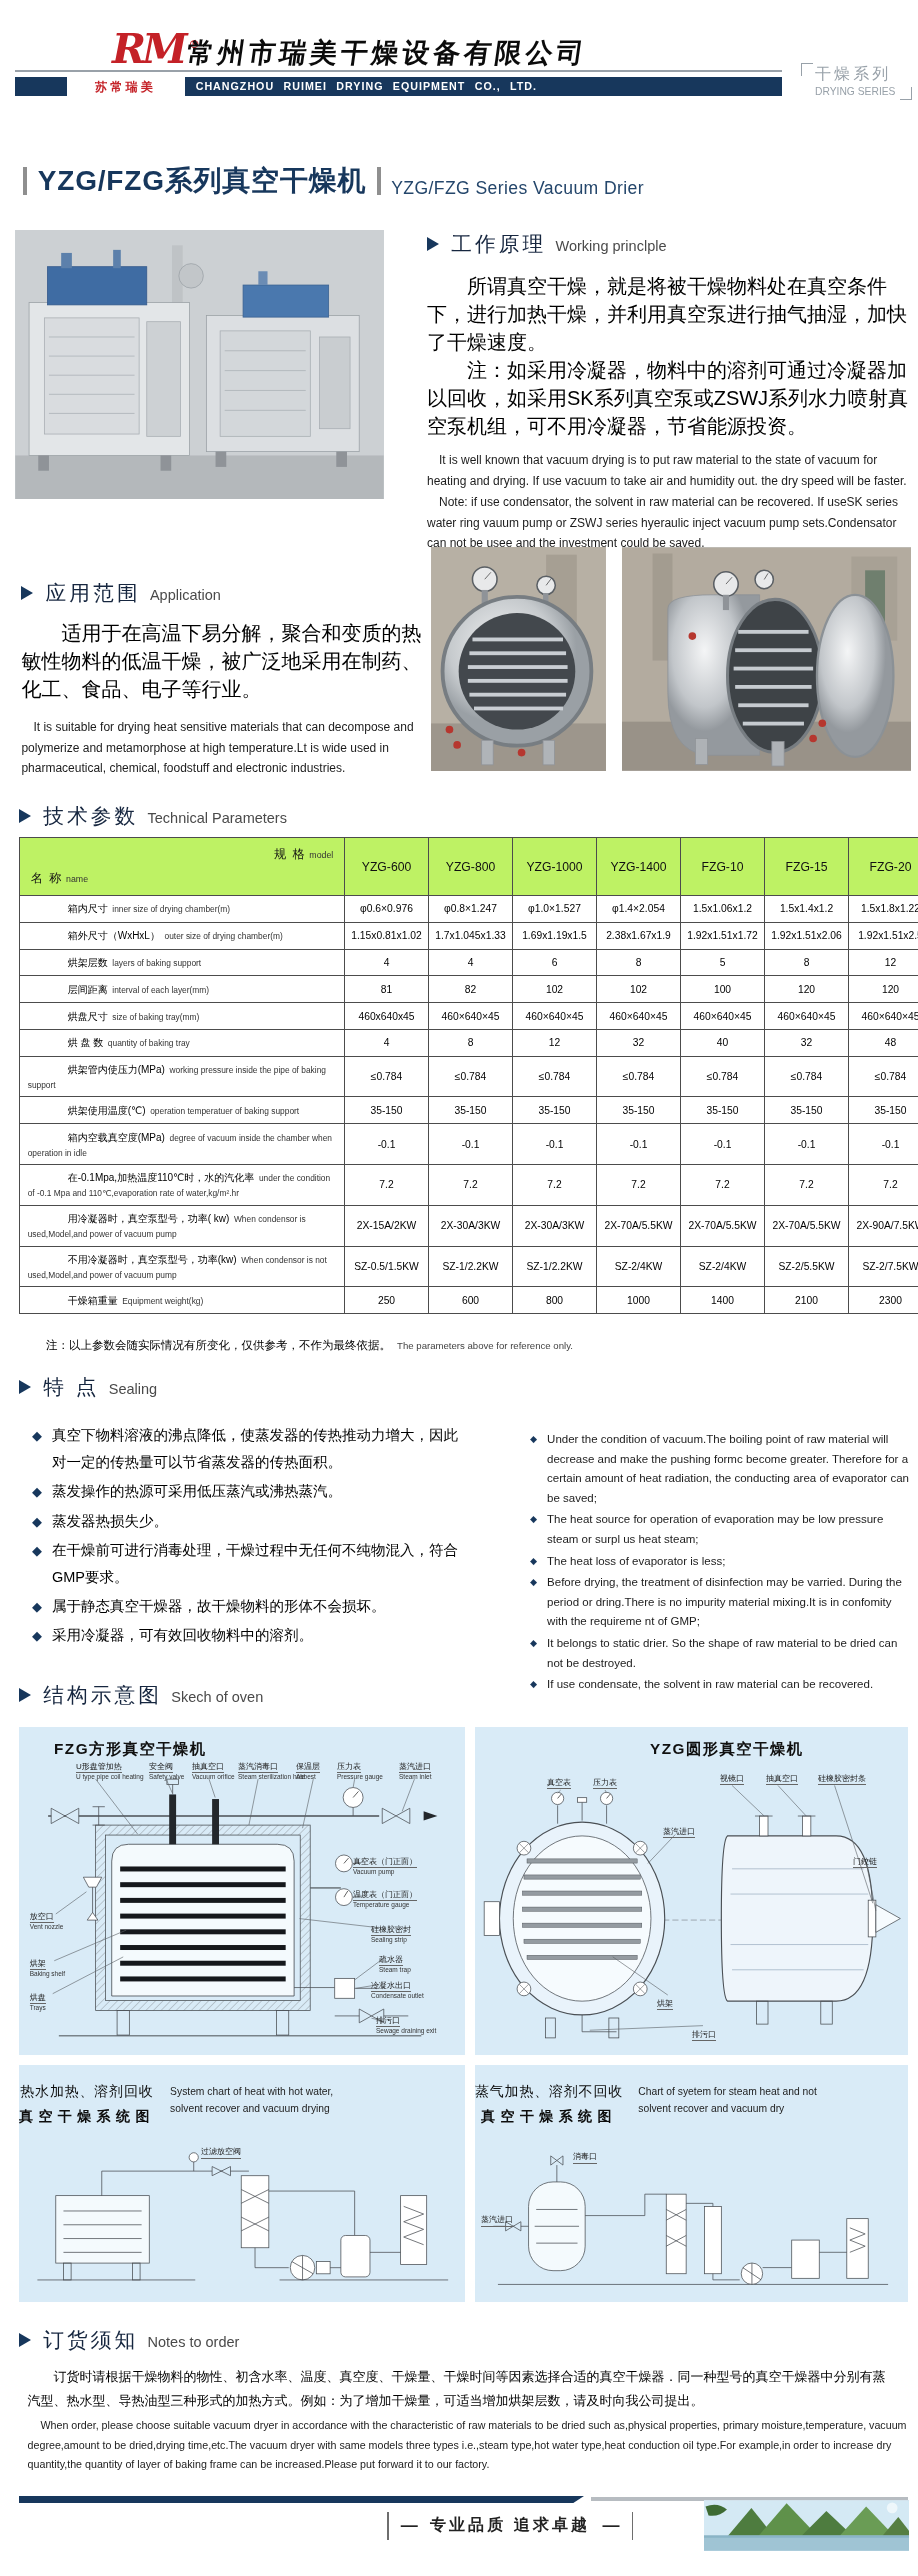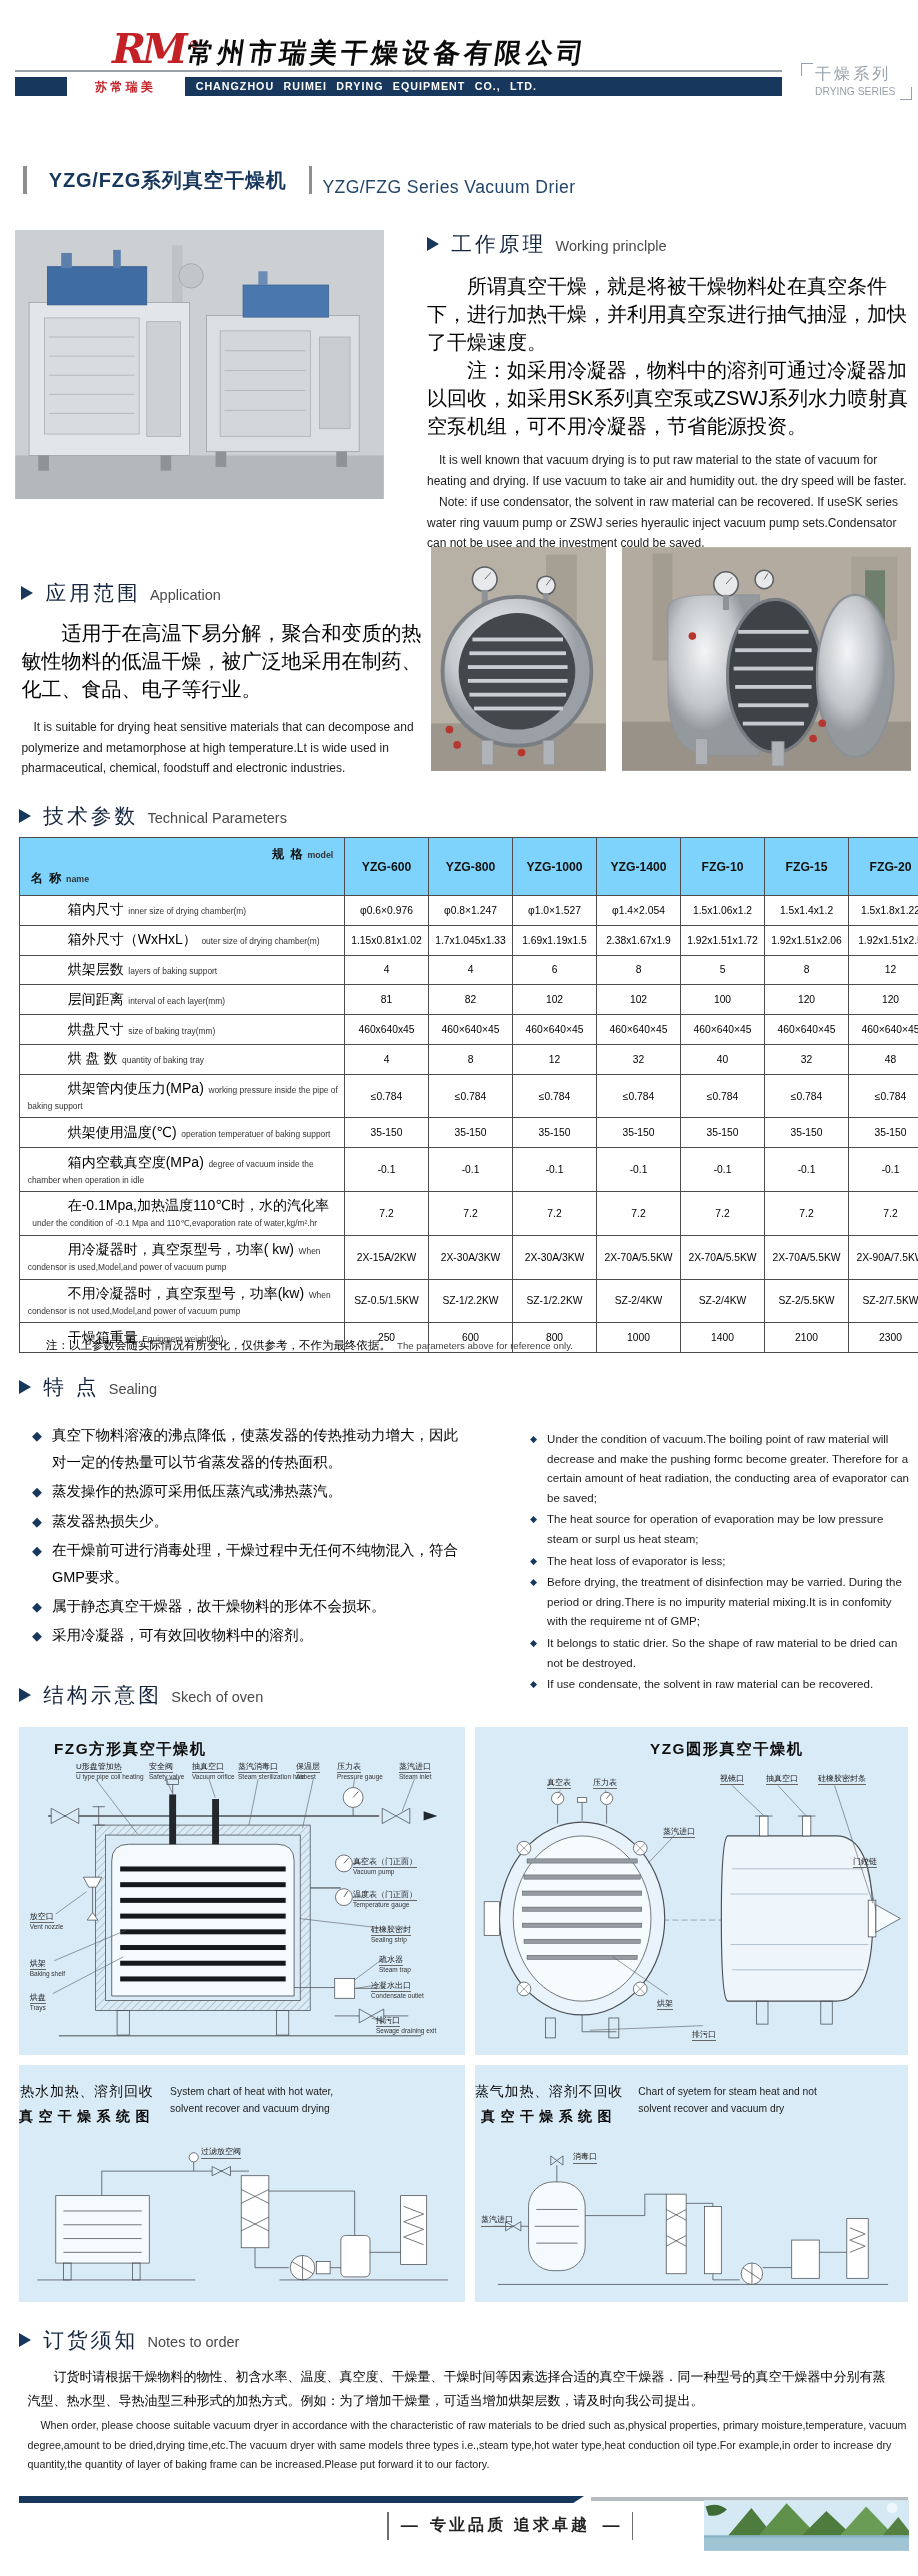--- a/index.html
+++ b/index.html
@@ -21,21 +21,21 @@
            font-size:10.7px; line-height:19px; padding-left:10.7px; letter-spacing:1px; word-spacing:5.4px;
            font-weight:600; box-sizing:border-box; white-space:nowrap; }
   .series-cn { left:815px; top:64px; font-size:16px; color:#98a1a9; letter-spacing:3.1px; white-space:nowrap; }
   .series-en { left:815px; top:86px; font-size:10.3px; color:#98a1a9; white-space:nowrap; }
   .brk-tl { left:801px; top:63px; width:10.7px; height:12.2px; border-left:1.5px solid #98a1a9; border-top:1.5px solid #98a1a9; }
   .brk-br { left:900px; top:87px; width:10.7px; height:12.2px; border-right:1.5px solid #98a1a9; border-bottom:1.5px solid #98a1a9; }
 
   
   .title-row { left:23px; top:162px; display:flex; align-items:center; }
   .vbar { width:3.8px; height:28px; background:#8f8f8f; }
-  .title-cn { color:#17375c; font-size:20px; font-weight:bold; margin:0 22px; letter-spacing:0.8px; white-space:nowrap; }
+  .title-cn { color:#17375c; font-size:28px; font-weight:bold; margin:0 11px; letter-spacing:0.8px; white-space:nowrap; }
   .title-en { color:#24466b; font-size:17.6px; margin-left:10px; letter-spacing:0.4px; white-space:nowrap;margin-top:15px; }
 
   
   .sec-head { display:flex; align-items:center; }
   .tri { width:0; height:0; border-left:12.2px solid #17375c; border-top:7.7px solid transparent;
          border-bottom:7.7px solid transparent; margin-right:12.2px; }
   .sec-cn { font-size:20.7px; color:#16263f; letter-spacing:3.1px; font-weight:500; white-space:nowrap; }
   .sec-en { font-size:14.5px; color:#4a4a4a; margin-left:9.2px; margin-top:4.6px; white-space:nowrap; }
 
   
@@ -46,29 +46,29 @@
 
   
   .photo { background:#cfd3d6; overflow:hidden; }
   .photo svg { display:block; }
 
   
   table.ptable { left:19px; top:837px; position:absolute; width:888px; border-collapse:collapse;
                  table-layout:fixed; }
   .ptable th, .ptable td { border:0.8px solid #4c4c4c; }
   .ptable { border:1.5px solid #333; }
-  .ptable thead th { background:#7dd3fc; height:55px; font-weight:bold; }
+  .ptable thead th { background:#bef264; height:55px; font-weight:normal; }
   th.model { font-size:12.2px; color:#111; width:81px; }
   th.diag { width:322px; position:relative;
             background-image:linear-gradient(to bottom right, transparent 49.7%, #555 49.7%, #555 50.35%, transparent 50.35%); }
   .diag-top { position:absolute; top:7.7px; right:10.7px; font-size:12.2px; color:#111; letter-spacing:1.5px; }
   .diag-top small, .diag-bottom small { font-size:8.8px; color:#333; letter-spacing:0; margin-left:3.1px; }
   .diag-bottom { position:absolute; bottom:7.7px; left:10.7px; font-size:12.2px; color:#111; letter-spacing:1.5px; }
   td.pname { text-align:left; padding:5.4px 6.1px 5.4px 7.7px; }
-  td.pname .cnl { font-size:14px; color:#000;padding-left:40px; }
+  td.pname .cnl { font-size:10px; color:#000;padding-left:40px; }
   td.pname .enl { font-size:8.4px; color:#333; margin-left:4.6px; }
   td.pval { text-align:center; font-size:10.3px; color:#000; padding:5.4px 1.5px; }
   .pnote { left:46px; top:1338px; font-size:11.5px; color:#000; }
   .pnote .en { font-size:9.6px; color:#444; margin-left:6.1px; }
 
   
   ul.feat { list-style:none; margin:0; padding:0; }
   ul.feat li { display:flex; margin-bottom:2.3px; }
   .dmd { color:#17375c; margin-right:10px; flex:0 0 auto; }
   #feat-cn { left:32px; top:1422px; width:429px; position:absolute; }

